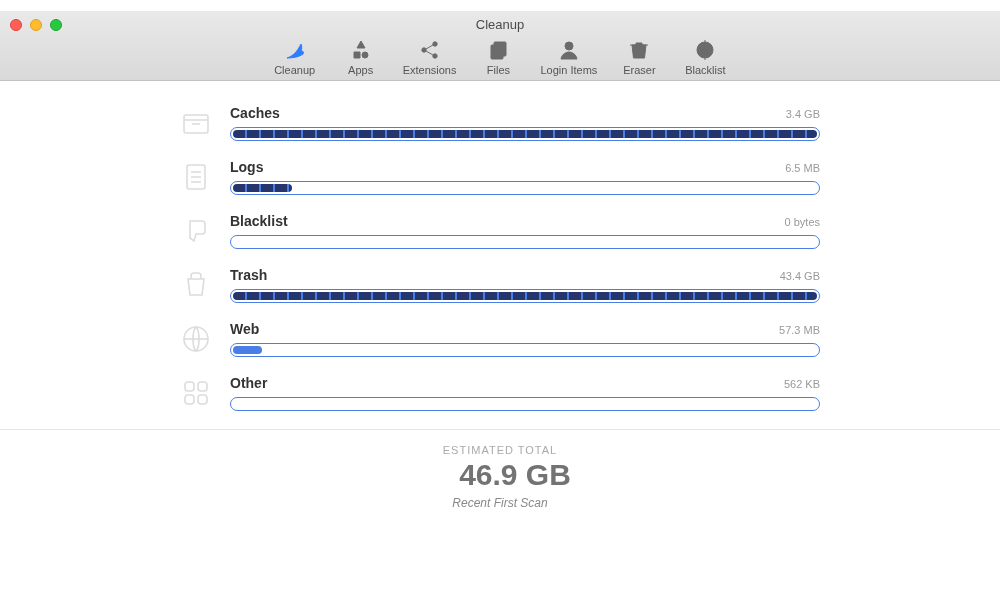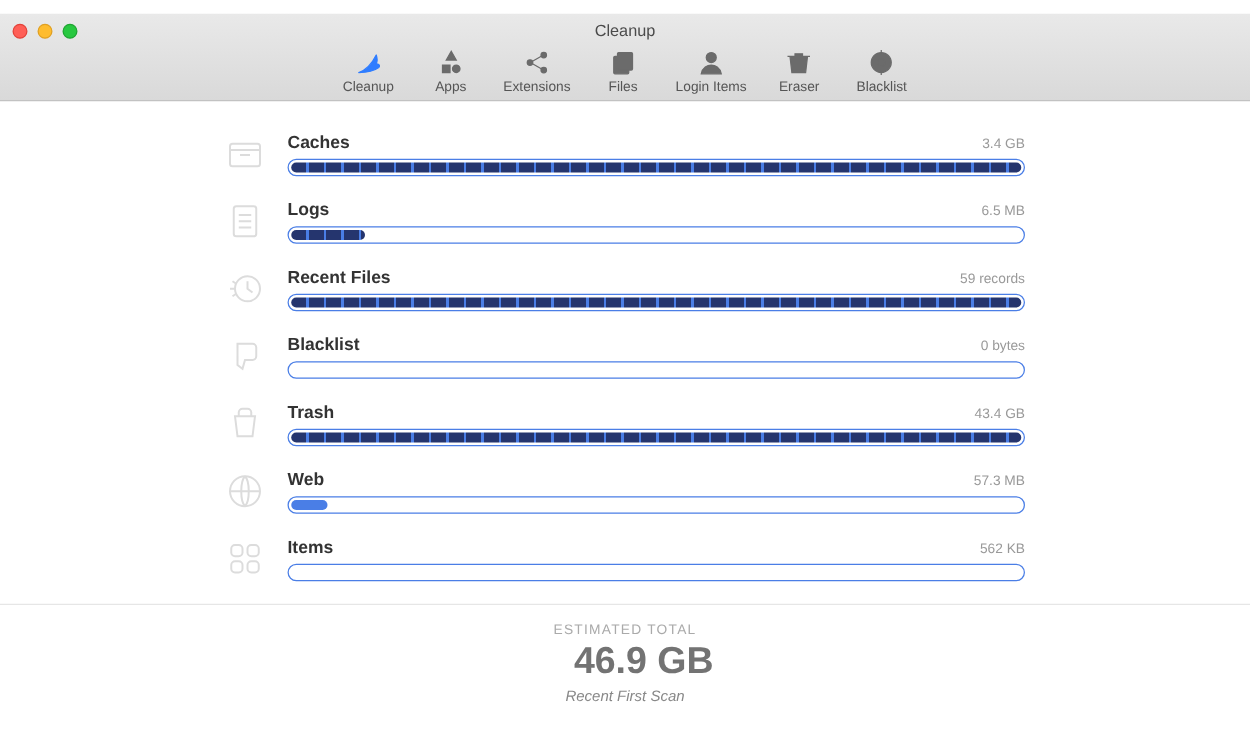--- a/index.html
+++ b/index.html
@@ -175,37 +175,20 @@
         <div class="row-header">
           <div class="row-title">Logs</div>
           <div class="row-size">6.5 MB</div>
         </div>
         <div class="bar">
             <div class="bar-fill" style="width:10%"></div>
           </div>
       </div>
     </div>
 
-    <div class="row">
-      <div class="row-icon">
-        <svg viewBox="0 0 32 32">
-            <circle cx="18" cy="16" r="10"></circle>
-            <path d="M18 10v6l4 3M4 16h4M6 10l3 2M6 22l3-2"></path>
-          </svg>
-      </div>
-      <div class="row-body">
-        <div class="row-header">
-          <div class="row-title">Recent Files</div>
-          <div class="row-size">59 records</div>
-        </div>
-        <div class="bar">
-            <div class="bar-fill" style="width:calc(100% - 4px)"></div>
-          </div>
-      </div>
-    </div>
 
     <div class="row">
       <div class="row-icon">
         <svg viewBox="0 0 32 32">
             <path d="M10 6h12a3 3 0 013 3v7a3 3 0 01-3 3h-6l-2 7-4-3V6z"></path>
           </svg>
       </div>
       <div class="row-body">
         <div class="row-header">
           <div class="row-title">Blacklist</div>
@@ -254,21 +237,21 @@
       <div class="row-icon">
         <svg viewBox="0 0 32 32">
             <rect x="5" y="5" width="9" height="9" rx="3"></rect>
             <rect x="18" y="5" width="9" height="9" rx="3"></rect>
             <rect x="5" y="18" width="9" height="9" rx="3"></rect>
             <rect x="18" y="18" width="9" height="9" rx="3"></rect>
           </svg>
       </div>
       <div class="row-body">
         <div class="row-header">
-          <div class="row-title">Items</div>
+          <div class="row-title">Other</div>
           <div class="row-size">562 KB</div>
         </div>
         <div class="bar"></div>
       </div>
     </div>
 
   </div>
 
   <div class="footer">
     <div class="est-label">ESTIMATED TOTAL</div>

